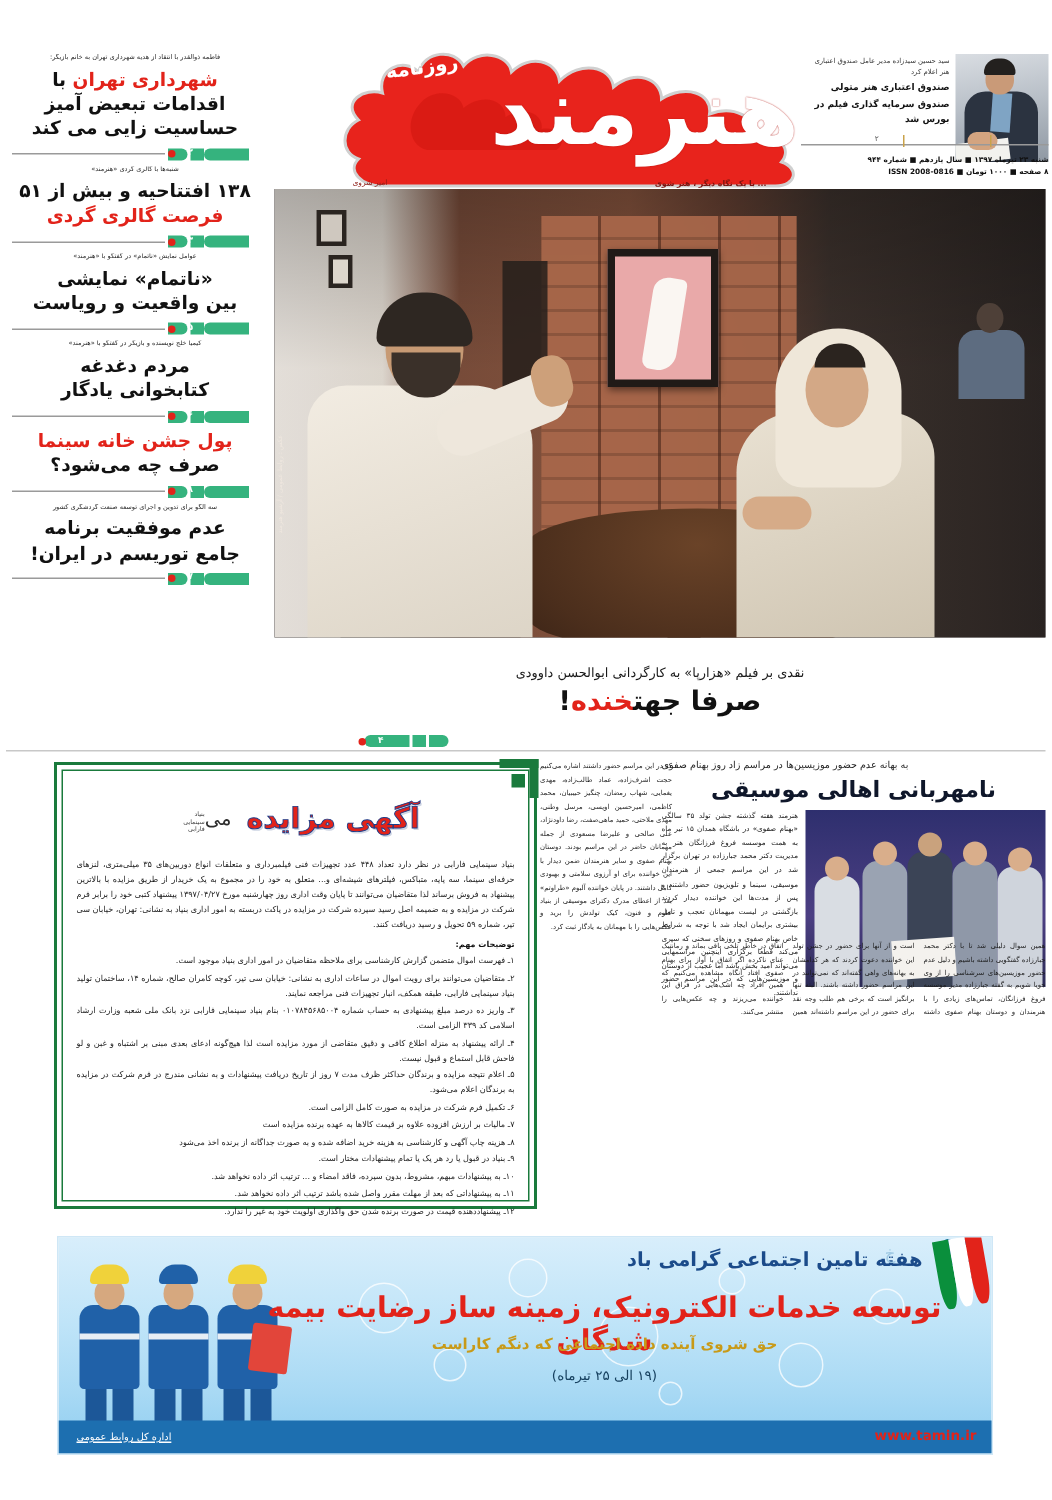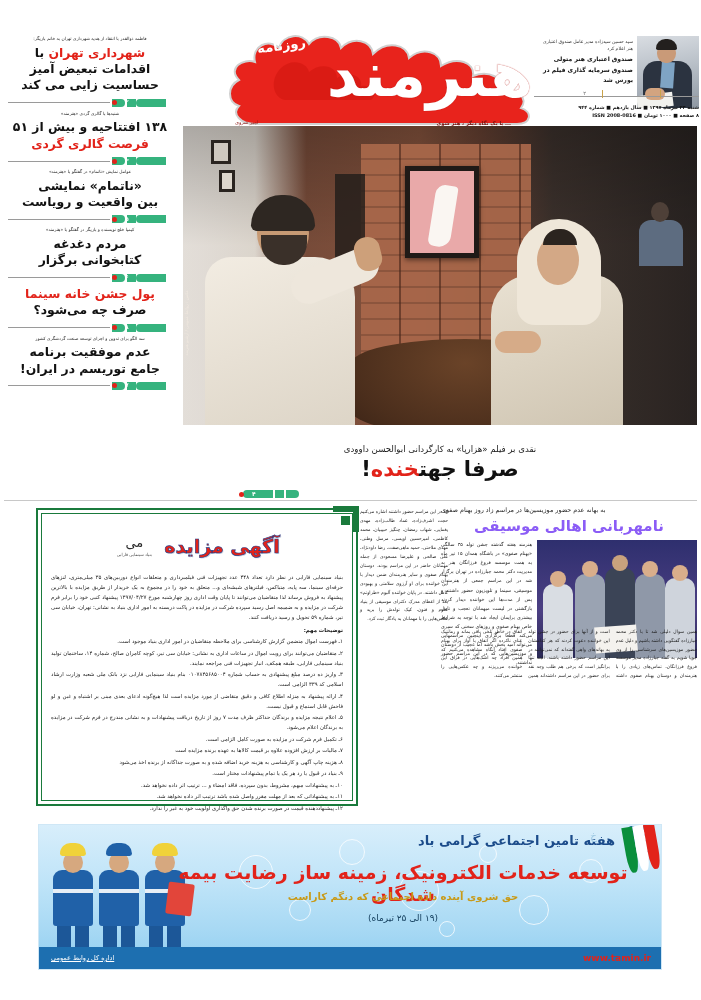--- a/index.html
+++ b/index.html
@@ -172,56 +172,56 @@
     writing-mode: vertical-rl; transform: rotate(180deg); letter-spacing:.3px;
   }
 
   
   .lead {
     position: absolute; left: 183px; top: 428px; width: 514px; height: 68px;
     text-align: center; direction: rtl;
   }
   .lead-kicker { font-size: 8.6px; color: #1a1a1a; margin-top: 16px; }
   .lead-title {
-    font-size: 21px; font-weight: bold; color: #111; margin-top: 3px; letter-spacing: -.5px;
+    font-size: 18px; font-weight: bold; color: #111; margin-top: 3px; letter-spacing: -.5px;
   }
   .lead-title .hl { color: #e2231a; }
   .lead-pill { position:absolute; right:398px; top:62px; }
 
   .hr-thin { position:absolute; left:4px; top:500px; width:693px; height:1px; background:#c8c8c8; }
 
   
   .auction {
     position: absolute; left: 36px; top: 508px; width: 322px; height: 298px;
     border: 2px solid #1a7a3c; padding: 3px;
   }
   .auction-inner { width:100%; height:100%; border: 1px solid #1a7a3c; padding: 6px 9px; direction: rtl; }
   .auction-head { display:flex; align-items:center; justify-content:center; gap:10px; height: 52px; position:relative; }
   .auction-title {
     font-size: 19px; font-weight: bold; color: #e2231a;
     -webkit-text-stroke: .6px #1a3c8a; text-shadow: 1px 1px 0 #cfd6e4;
   }
-  .farabi-logo { width:40px; height:42px; display:flex; flex-direction:column; align-items:center; justify-content:center; }
+  .farabi-logo { width:40px; height:42px; display:flex; flex-direction:row; align-items:center; justify-content:flex-start; }
   .farabi-glyph { font-size:13px; color:#2c2c2c; }
   .farabi-sub { font-size:4.2px; color:#444; margin-top:2px; }
   .corner-deco {
     position:absolute; right:-3px; top:-4px; width:26px; height:26px;
     border-right:6px solid #1a7a3c; border-top:6px solid #1a7a3c;
   }
   .corner-deco:after{
     content:''; position:absolute; right:3px; top:4px; width:9px; height:9px; background:#1a7a3c;
   }
   .auction-body { font-size: 5.4px; color:#1c1c1c; line-height:1.85; text-align: justify; }
   .auction-body p { margin-bottom: 1.5px; }
   .auction-note { font-weight:bold; font-size:5.4px; color:#111; margin: 3px 0 1px 0; text-align:right; }
 
   
   .music { position:absolute; right:4px; top:506px; width:256px; direction: rtl; }
   .music-kicker { font-size:6.4px; color:#1c1c1c; text-align:left; }
-  .music-title { font-size:15px; font-weight:bold; color:#8b5cf6; text-align:center; margin-top:3px; letter-spacing:-.3px; }
+  .music-title { font-size:15px; font-weight:bold; color:#0f172a; text-align:center; margin-top:3px; letter-spacing:-.3px; }
   .music-body { display:flex; gap:5px; margin-top:5px; }
   .music-photo {
     width:160px; height:118px; background: linear-gradient(180deg,#2e2f6e,#4c3f83 60%,#2b2a55);
     position:relative; overflow:hidden; flex: none;
   }
   .mph-p { position:absolute; bottom:0; width:30px; background:#cfd3dc; border-radius:10px 10px 0 0; }
   .mph-head { position:absolute; top:-13px; left:7px; width:16px; height:16px; border-radius:50%; background:#d9ae8b; }
   .mph-cert { position:absolute; left:58px; bottom:6px; width:42px; height:26px; background:#f4f2ee; transform:rotate(-4deg); }
   .music-col { font-size:4.8px; line-height:1.9; color:#1c1c1c; text-align: justify; }
   .music-cols3 {
@@ -383,21 +383,21 @@
           <span class="num">۵</span>
           <span class="dot"></span>
         </div>
       </div>
     </div>
 
     <div class="sb-item">
       <div class="sb-kicker">کیمیا خلج نویسنده و بازیگر در گفتگو با «هنرمند»</div>
       <div class="sb-title">
         <span class="ln">مردم دغدغه</span>
-        <span class="ln">کتابخوانی برگزار</span>
+        <span class="ln">کتابخوانی یادگار</span>
       </div>
       <div class="pagerule">
         <div class="line"></div>
         <div class="pill">
           <span class="seg s3"></span>
             <span class="seg s2"></span>
             <span class="seg s1"></span>
           <span class="num">۶</span>
           <span class="dot"></span>
         </div>

